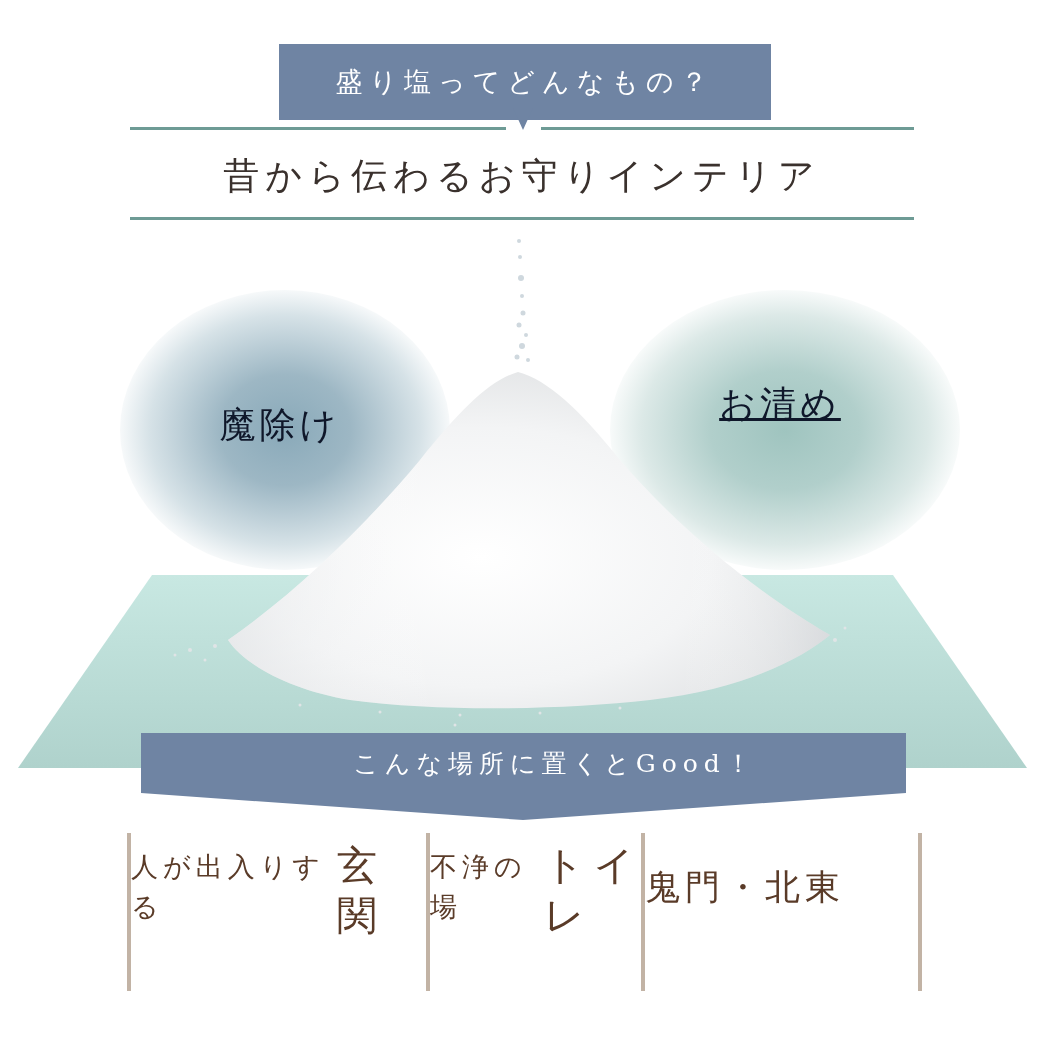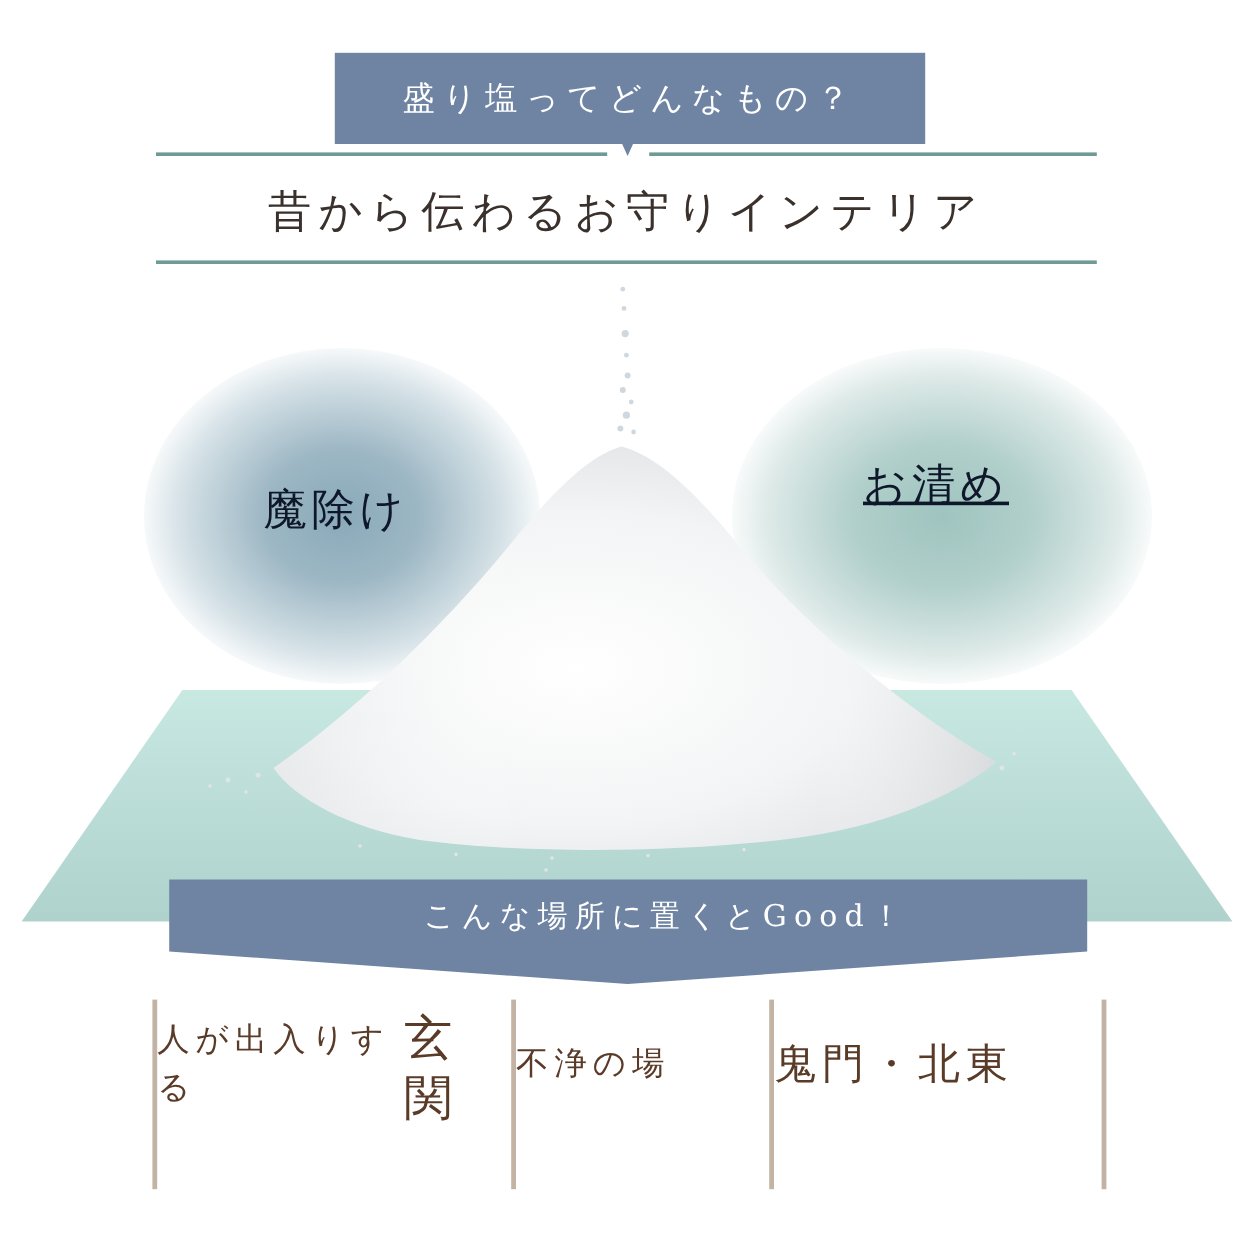--- a/index.html
+++ b/index.html
@@ -125,16 +125,17 @@
 <div class="abs col-bar" style="left:426px;"></div>
 <div class="abs col-bar" style="left:641px;"></div>
 <div class="abs col-bar" style="left:918px;"></div>
 
 <div class="abs col" style="left:131px; width:295px;">
   <div class="small">人が出入りする</div>
   <div class="big">玄関</div>
 </div>
 <div class="abs col" style="left:430px; width:246px;">
   <div class="small">不浄の場</div>
+  <div class="big">トイレ</div>
 </div>
 <div class="abs col col3" style="left:645px; width:273px;">
   <div class="line">鬼門・北東</div>
 </div>
 
 </body></html>

